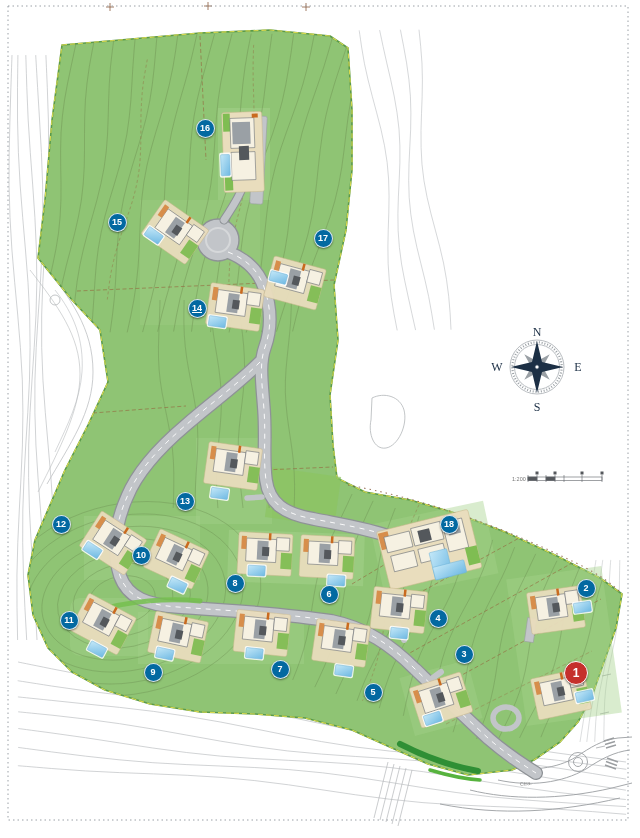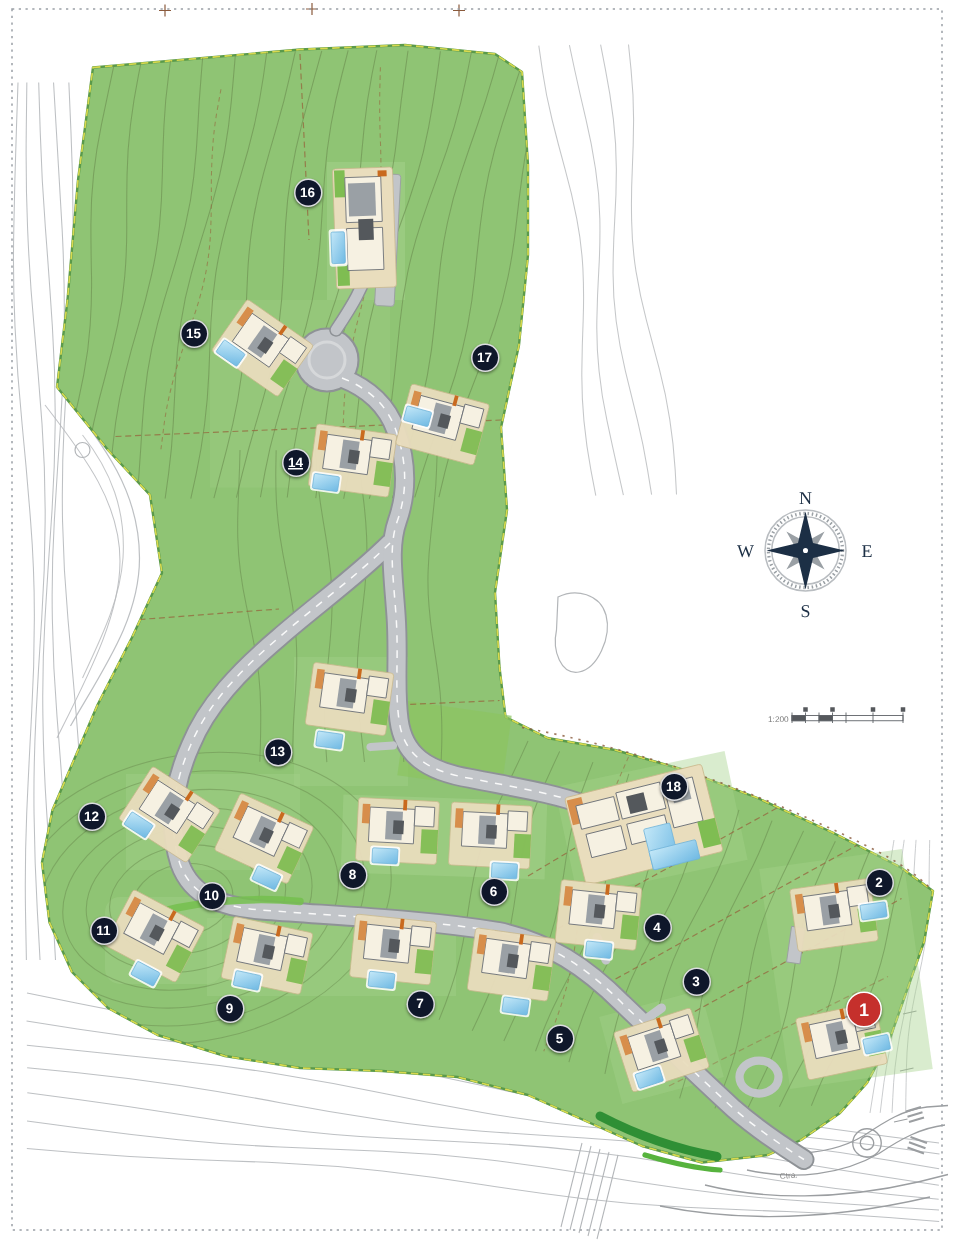--- a/index.html
+++ b/index.html
@@ -1,21 +1,21 @@
 <!DOCTYPE html>
 <html><head>
 <meta charset="utf-8">
 <style>
   html,body{margin:0;padding:0;background:#ffffff;}
   #stage{position:relative;width:640px;height:838px;background:#ffffff;overflow:hidden;
          font-family:"Liberation Sans",sans-serif;}
   #map-svg{position:absolute;left:0;top:0;}
   #marker-layer{position:absolute;left:0;top:0;width:640px;height:838px;pointer-events:none;}
   .plot-marker{position:absolute;width:17px;height:17px;margin:-8.5px 0 0 -8.5px;border-radius:50%;
-      background:#0f172a;color:#ffffff;font:bold 9px/17px "Liberation Sans",sans-serif;
+      background:#0369a1;color:#ffffff;font:bold 9px/17px "Liberation Sans",sans-serif;
       text-align:center;border:1px solid rgba(255,255,255,.85);
       box-shadow:0 1px 2px rgba(0,0,0,.45);pointer-events:auto;cursor:pointer;}
   .plot-marker.primary{width:22px;height:22px;margin:-11px 0 0 -11px;background:#c5302c;
       font-size:12px;line-height:22px;border:1.5px solid #ffffff;}
   .serif-label{font-family:"Liberation Serif",serif;}
 </style>
 </head>
 <body>
 
 <div id="stage">
@@ -487,23 +487,23 @@
 <div id="marker-layer">
       <div class="plot-marker primary" style="left: 575px; top: 672px;">1</div>
       <div class="plot-marker" style="left: 585px; top: 587px;">2</div>
       <div class="plot-marker" style="left: 463px; top: 653px;">3</div>
       <div class="plot-marker" style="left: 437px; top: 617px;">4</div>
       <div class="plot-marker" style="left: 372px; top: 691px;">5</div>
       <div class="plot-marker" style="left: 328px; top: 593px;">6</div>
       <div class="plot-marker" style="left: 279px; top: 668px;">7</div>
       <div class="plot-marker" style="left: 234px; top: 582px;">8</div>
       <div class="plot-marker" style="left: 152px; top: 671px;">9</div>
-      <div class="plot-marker" style="left: 140px; top: 596px;">10</div>
+      <div class="plot-marker" style="left: 140px; top: 554px;">10</div>
       <div class="plot-marker" style="left: 68px; top: 619px;">11</div>
-      <div class="plot-marker" style="left: 60px; top: 543px;">12</div>
+      <div class="plot-marker" style="left: 60px; top: 523px;">12</div>
       <div class="plot-marker" style="left: 184px; top: 500px; text-align: center;">13</div>
       <div class="plot-marker" style="left: 196px; top: 307px; text-decoration: underline;">14</div>
-      <div class="plot-marker" style="left: 128px; top: 221px;">15</div>
+      <div class="plot-marker" style="left: 116px; top: 221px;">15</div>
       <div class="plot-marker" style="left: 204px; top: 127px;">16</div>
       <div class="plot-marker" style="left: 322px; top: 217px; margin-top: 12px;">17</div>
       <div class="plot-marker" style="left: 448px; top: 523px;">18</div>
     </div>
 </div>
 
 </body></html>

